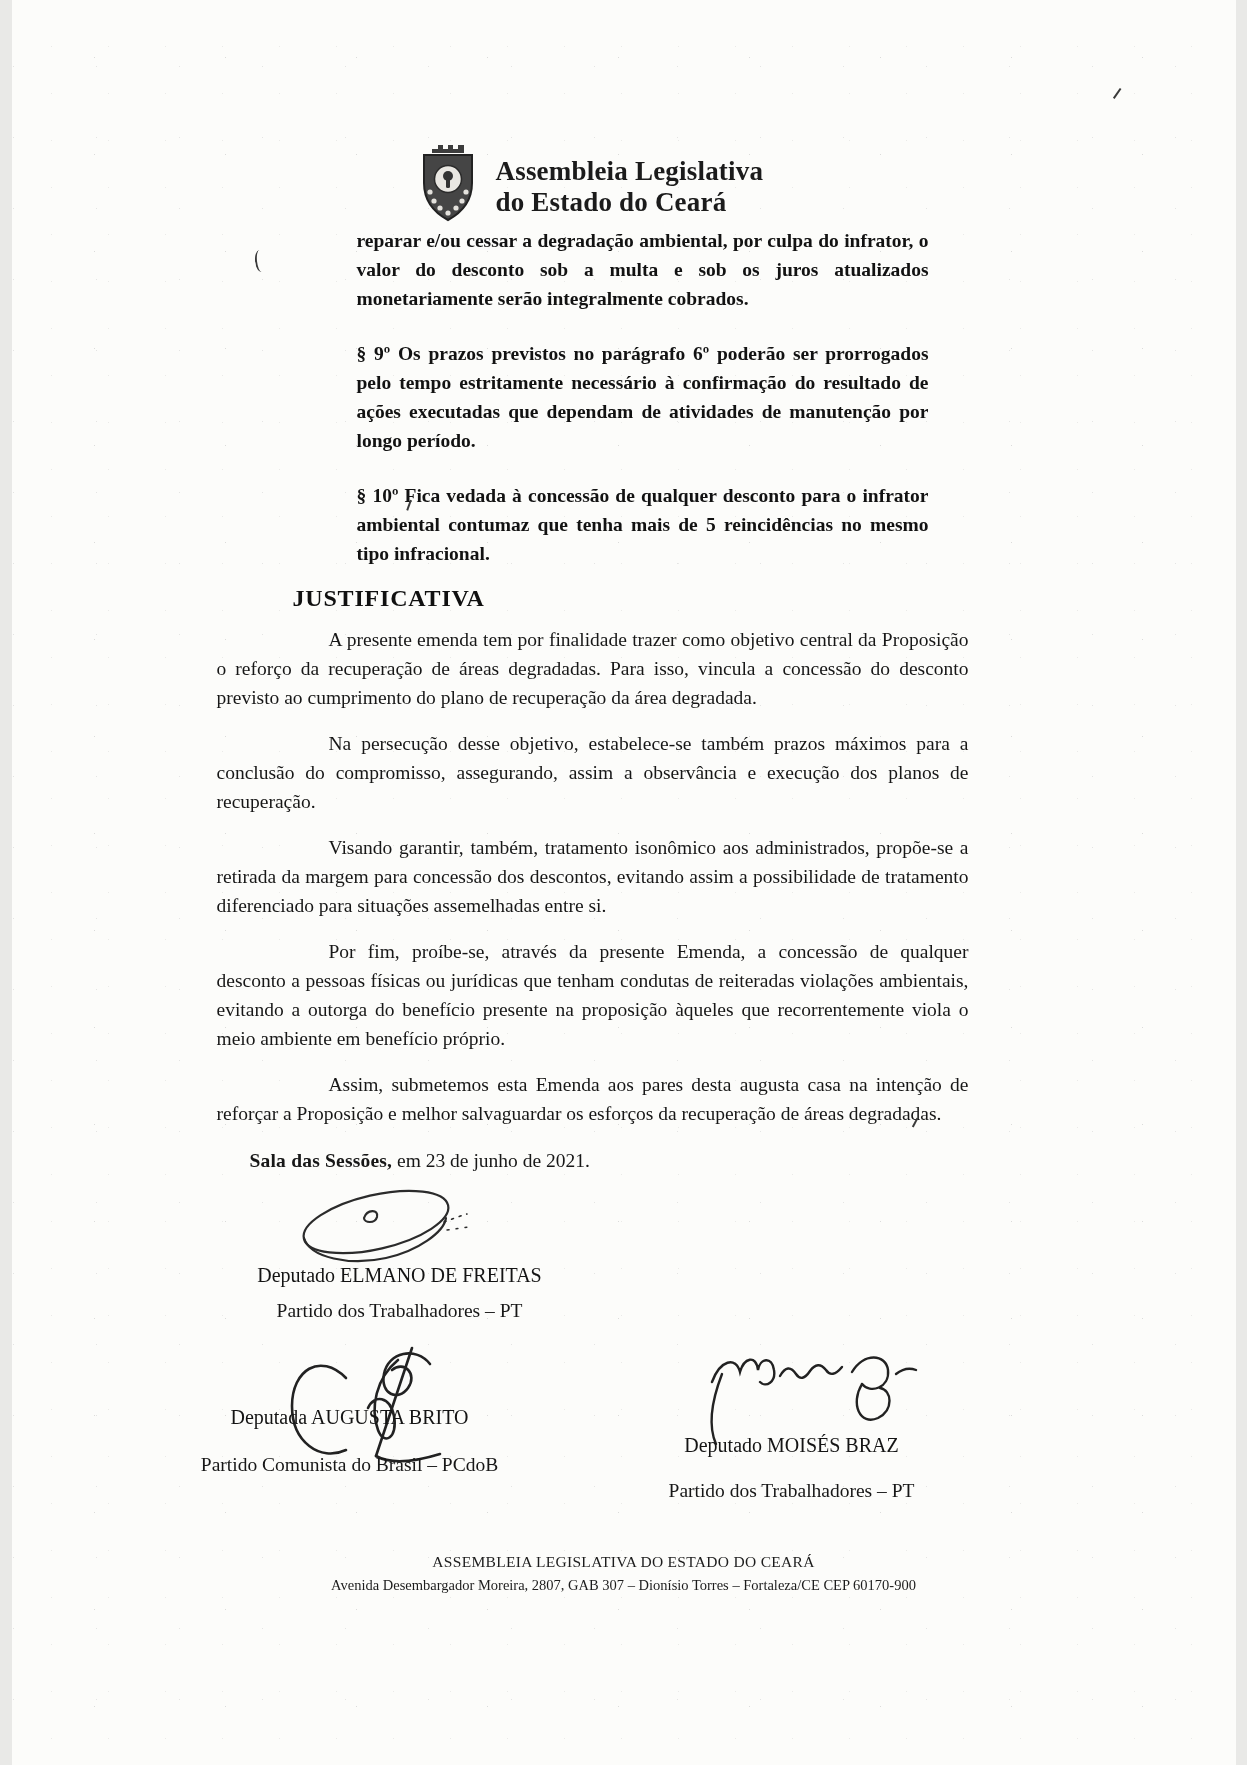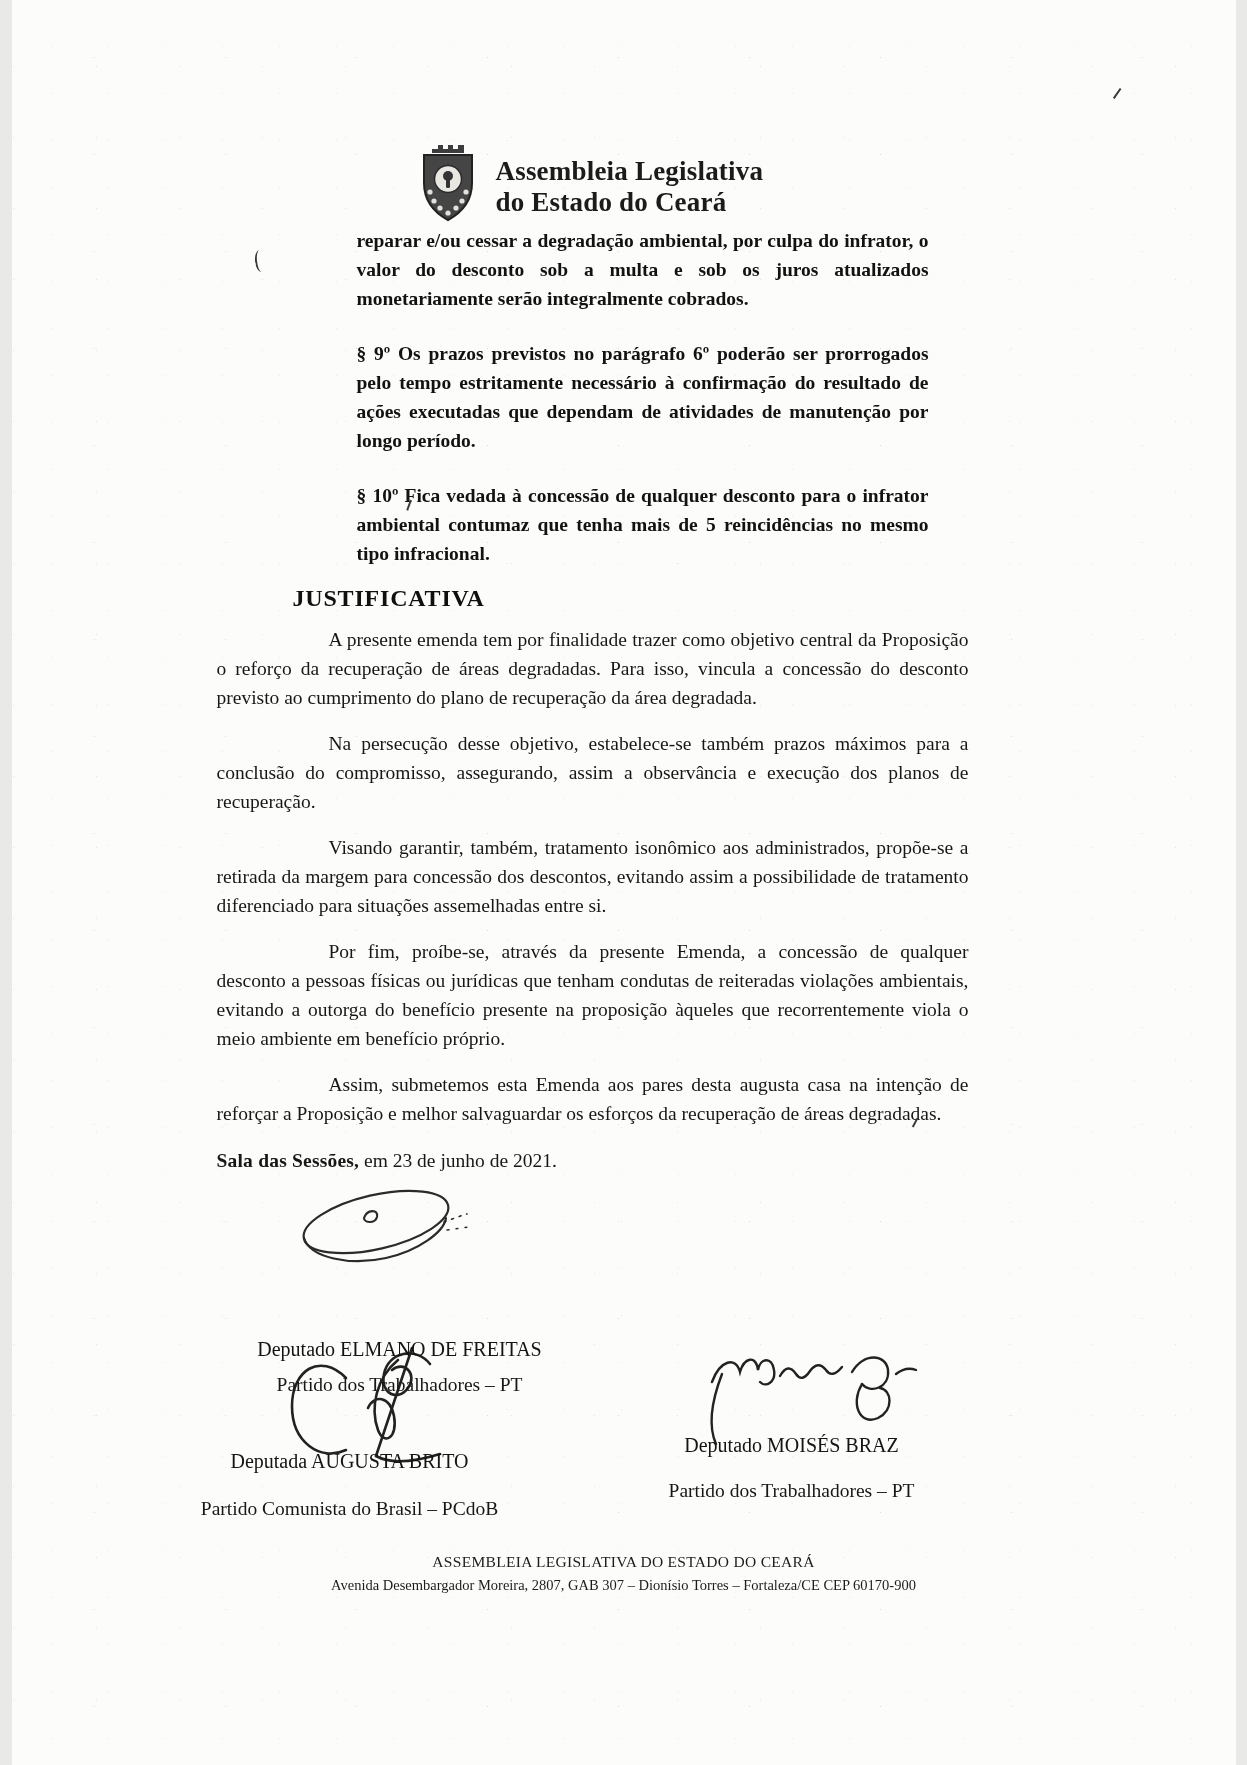--- a/index.html
+++ b/index.html
@@ -23,29 +23,29 @@
   .logo{width:68px;height:84px;flex:0 0 auto;}
   .org-name{font-weight:bold;font-size:27px;line-height:31px;padding-top:14px;letter-spacing:.2px;color:#1b1b1b;}
   
   .content{position:absolute;top:226px;left:205px;width:752px;font-size:19.5px;line-height:29px;}
   .quote p{margin:0 0 26px 140px;width:572px;font-weight:bold;text-align:justify;color:#121212;}
   .quote p:last-child{margin-bottom:16px;}
   .heading{font-weight:bold;text-align:left;font-size:24px;letter-spacing:.8px;margin:0 0 12px 76px;width:600px;color:#101010;}
   .para{margin:0 0 17px 0;text-indent:112px;text-align:justify;}
   .para.last{margin-bottom:14px;}
   .sala{margin-top:18px;font-size:19.5px;}
-  .sala b{letter-spacing:.2px;}
+  .sala b{letter-spacing:.2px;margin-left:33px;}
   
   .sig-ellipse{position:absolute;top:1182px;left:280px;width:178px;height:96px;}
   .sig-block{position:absolute;width:440px;text-align:center;font-size:20px;line-height:26px;}
   .sig-name{color:#141414;}
   .sig-party{margin-top:10px;font-size:19.5px;}
-  .blk-elmano{top:1336px;left:168px;}
+  .blk-elmano{top:1262px;left:168px;}
   .blk-jeova{top:1298px;left:612px;}
-  .blk-augusta{top:1448px;left:118px;}
+  .blk-augusta{top:1404px;left:118px;}
   .blk-augusta .sig-party{margin-top:22px;}
   .blk-moises{top:1432px;left:560px;}
   .blk-moises .sig-party{margin-top:20px;}
   .sig-augusta{position:absolute;top:1344px;left:268px;width:170px;height:136px;}
   .sig-moises{position:absolute;top:1342px;left:688px;width:230px;height:106px;}
   
   .footer{position:absolute;top:1550px;left:0;width:100%;text-align:center;color:#1c1c1c;}
   .footer-line1{font-size:15.5px;letter-spacing:.3px;line-height:24px;}
   .footer-line2{font-size:14.5px;line-height:22px;text-align:center;}
   

